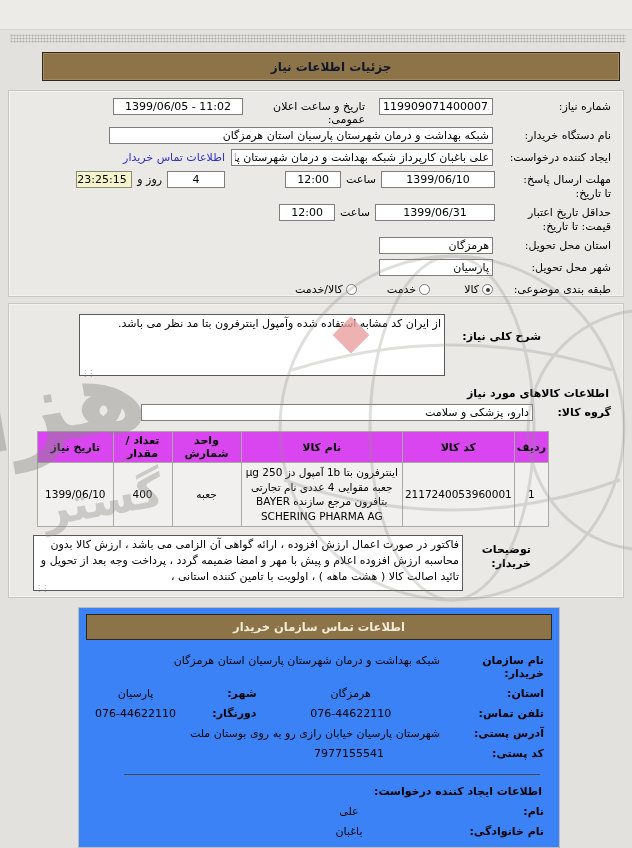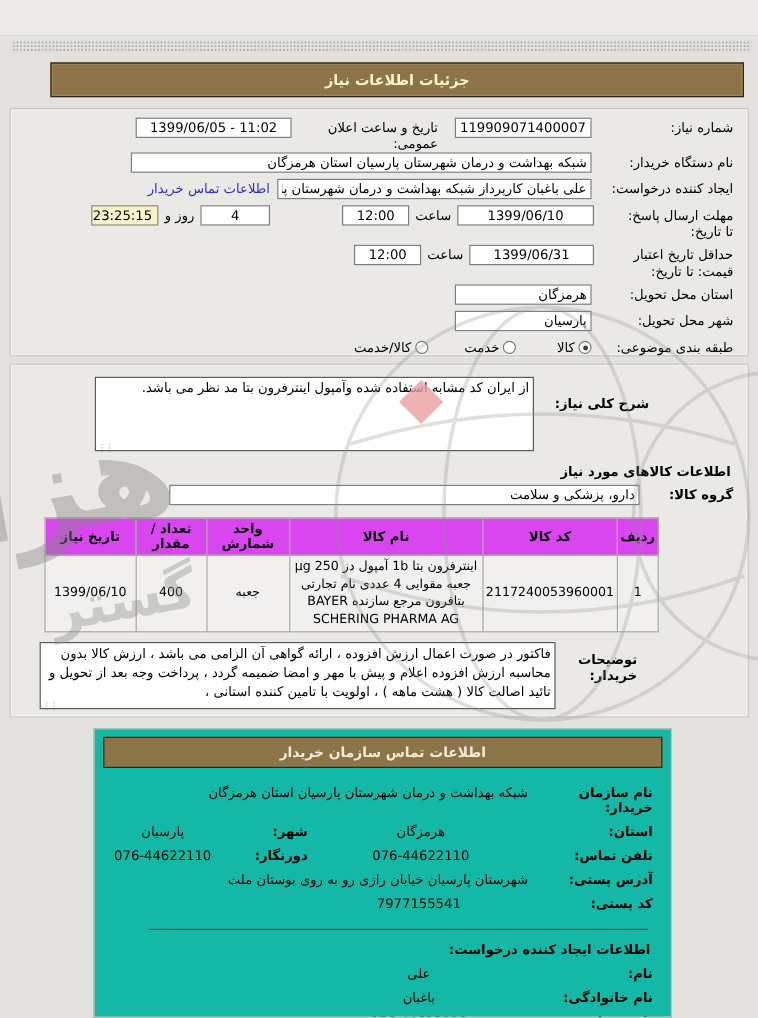--- a/index.html
+++ b/index.html
@@ -10,21 +10,21 @@
     font-size:11px; color:#000;
     direction:rtl; position:relative; overflow:hidden;
   }
   .topstrip { position:absolute; top:0; right:0; width:632px; height:30px; background:#edebe8; border-bottom:1px solid #d6d4d0; }
   .dotted-band { position:absolute; top:34px; right:6px; left:10px; height:9px;
     background-image:radial-gradient(#aeaeaa 0.9px, transparent 1.1px);
     background-size:3px 3px; }
   .title-bar {
     position:absolute; top:52px; right:12px; width:578px; height:29px;
     background:#8d7348; border:1px solid #2e271b; box-shadow:inset 0 0 0 1px #a5895c;
-    color:#fef9c3; font-weight:bold; font-size:12px;
+    color:#0f172a; font-weight:bold; font-size:12px;
     display:flex; align-items:center; justify-content:center;
   }
   .panel {
     position:absolute; right:8px; width:616px;
     background:#ebe9e6; border:1px solid #c9c7c2; box-shadow:0 0 0 1px #f4f3f0 inset;
   }
   .panel-a { top:90px; height:207px; padding:7px 12px 0 8px; }
   .panel-b { top:303px; height:295px; padding:10px 12px 0 8px; }
   .frow { display:flex; align-items:flex-start; min-height:21px; margin-bottom:1px; }
   .lbl { width:118px; text-align:right; padding-left:8px; padding-top:2px; line-height:1.25; }
@@ -63,21 +63,21 @@
   table.goods td { height:48px; font-size:10.5px; line-height:1.4; }
   .btnrow { display:flex; justify-content:center; gap:15px; margin-top:14px; }
   button.btn {
     font-family:"DejaVu Sans",sans-serif; font-size:11px; height:19px; padding:0 10px;
     border:1px solid #8a8a8a; cursor:pointer; line-height:15px;
   }
   .btn-green { background:#eaf6e2; color:#23321f; }
   .btn-pink  { background:#f8d8d8; color:#7c1f1f; }
   .contact-card {
     position:absolute; top:607px; right:72px; width:482px; height:241px;
-    background:#14b8a6; border:1px solid #bdbcb8; overflow:hidden; padding:6px 7px;
+    background:#3b82f6; border:1px solid #bdbcb8; overflow:hidden; padding:6px 7px;
   }
   .card-title {
     height:26px; background:#8d7348; border:1px solid #2e271b; color:#f3ecd8;
     font-weight:bold; display:flex; align-items:center; justify-content:center; font-size:11.5px;
   }
   .crow { display:flex; margin-top:7px; align-items:flex-start; }
   .clbl1 { width:108px; font-weight:bold; text-align:right; padding-right:8px; }
   .cval1 { width:190px; text-align:center; }
   .cval1.rightish { text-align:right; padding-right:4px; }
   .clbl2 { width:72px; font-weight:bold; }
@@ -121,21 +121,21 @@
     <input class="box center ltr" style="width: 114px; margin-right: 16px;" readonly="" value="1399/06/10">
     <span style="padding:2px 5px 0">ساعت</span>
     <input class="box center ltr" style="width: 56px;" readonly="" value="12:00">
     <input class="box center ltr" style="width: 58px; margin-right: 60px;" readonly="" value="4">
     <span style="padding:2px 5px 0">روز و</span>
     <span class="countdown">23:25:15</span>
   </div>
 
   <div class="frow" style="min-height:32px">
     <div class="lbl" style="width:100px">حداقل تاریخ اعتبار قیمت: تا تاریخ:</div>
-    <input class="box center ltr" style="width: 104px; margin-right: 16px;" readonly="" value="1399/06/31">
+    <input class="box center ltr" style="width: 120px; margin-right: 16px;" readonly="" value="1399/06/31">
     <span style="padding:2px 5px 0">ساعت</span>
     <input class="box center ltr" style="width: 56px;" readonly="" value="12:00">
   </div>
 
   <div class="frow">
     <div class="lbl">استان محل تحویل:</div>
     <input class="box" style="width: 114px; text-align: right;" readonly="" value="هرمزگان">
   </div>
 
   <div class="frow">

